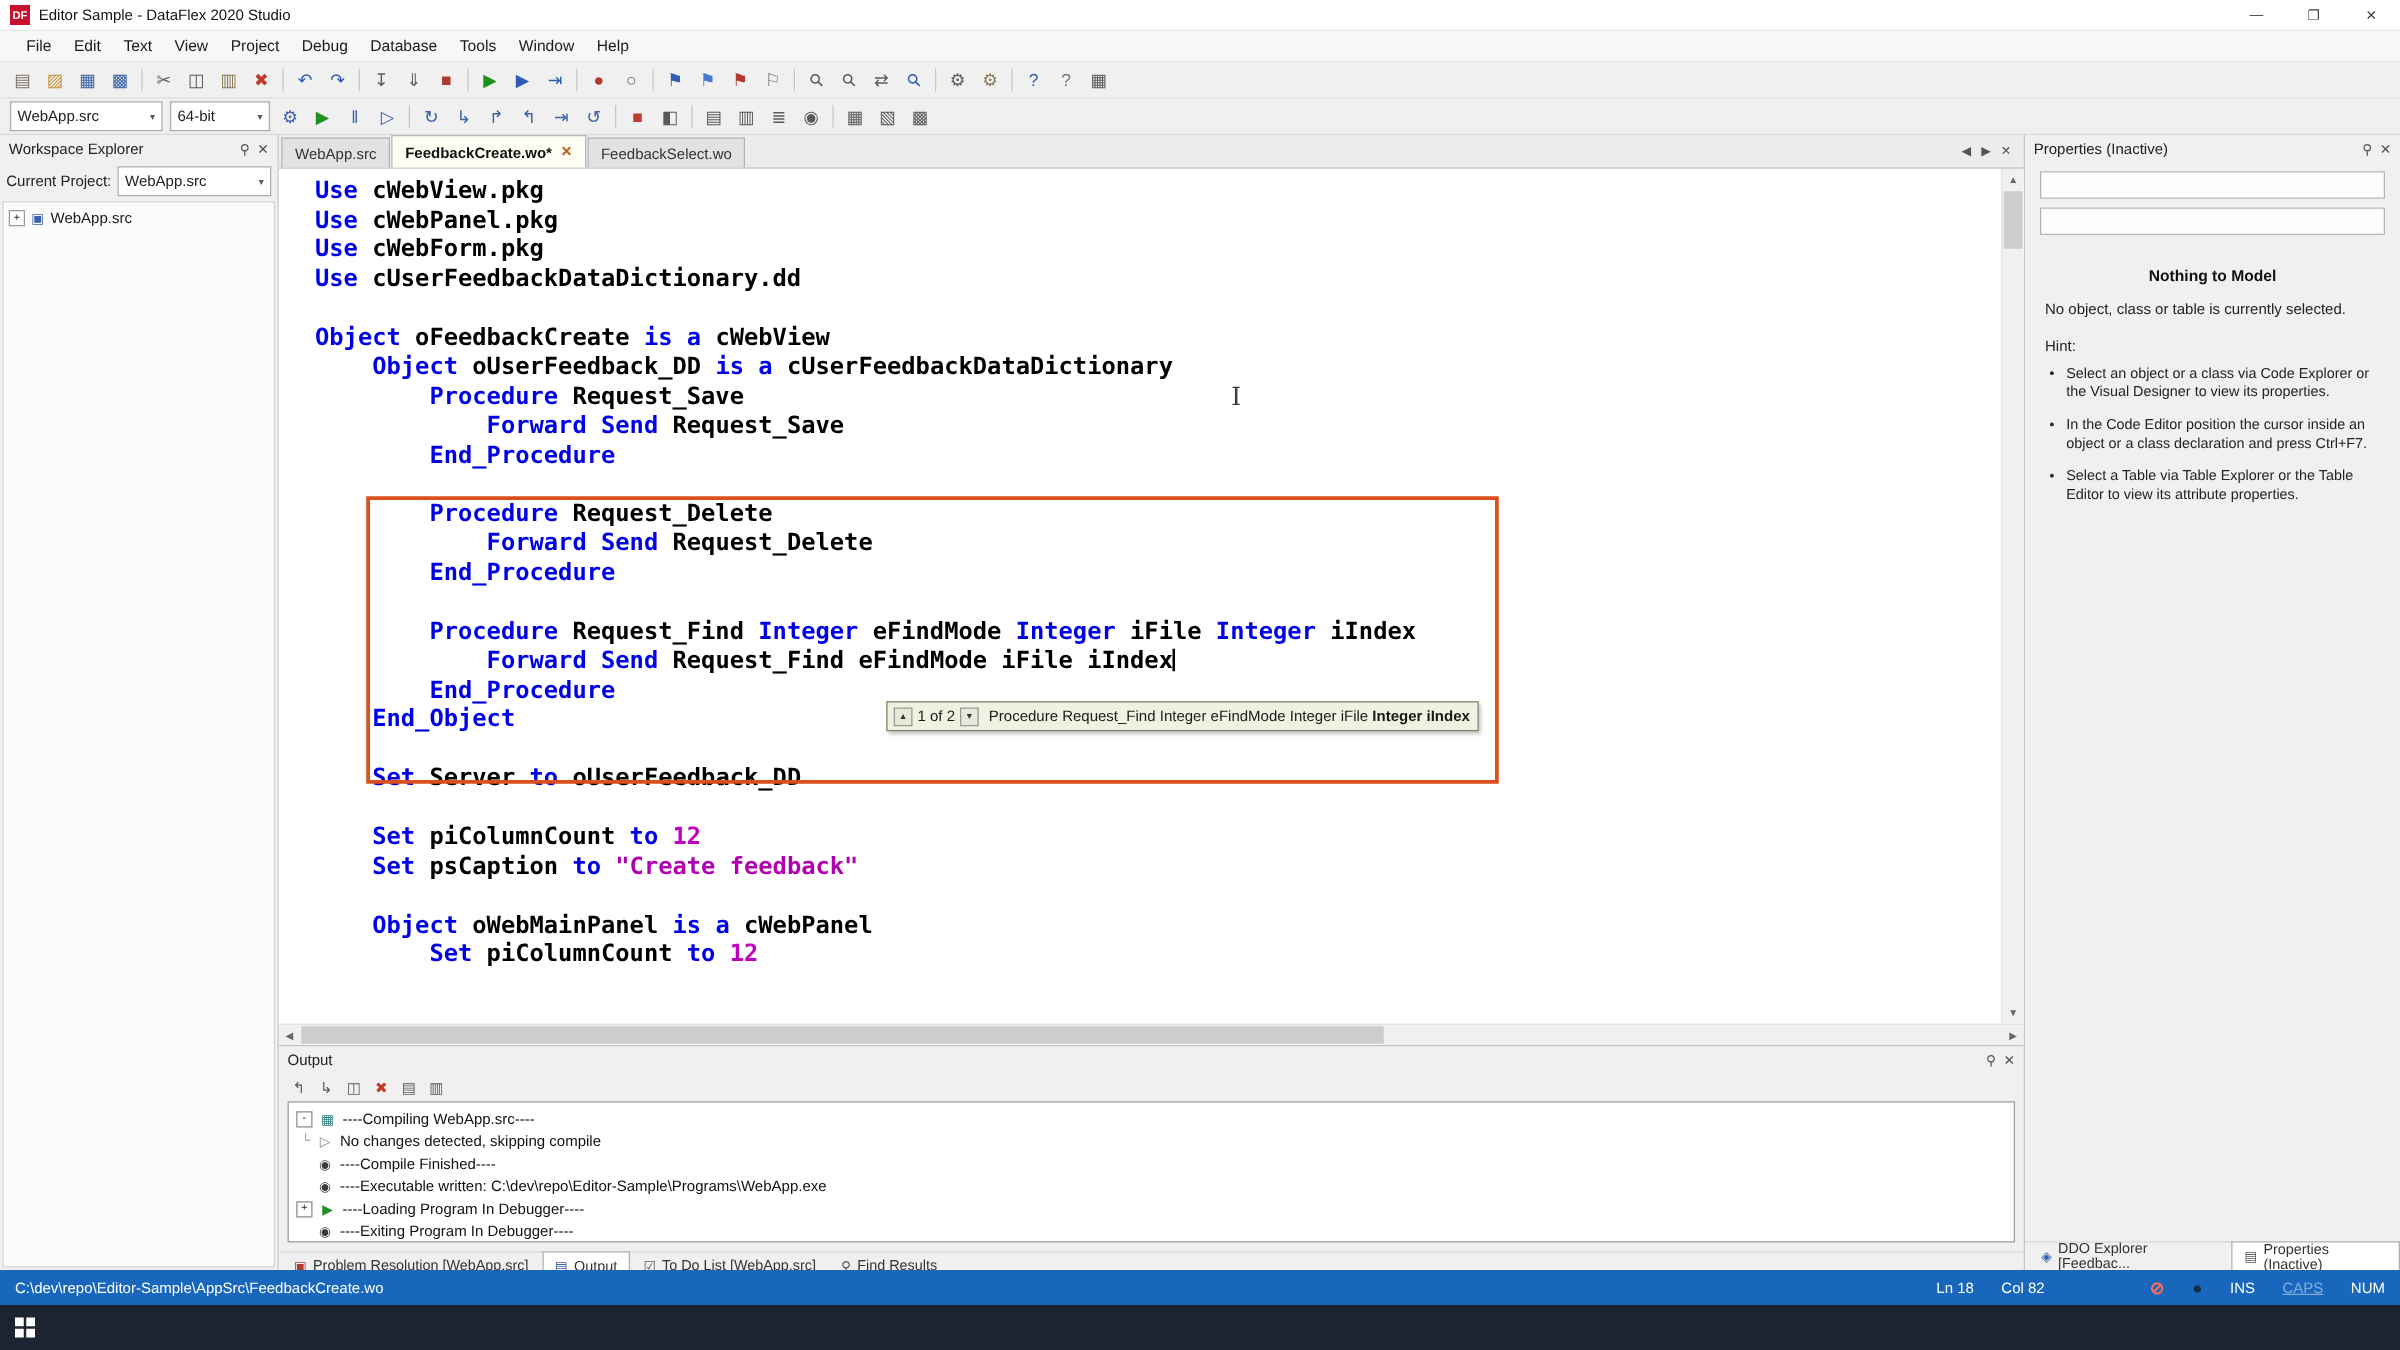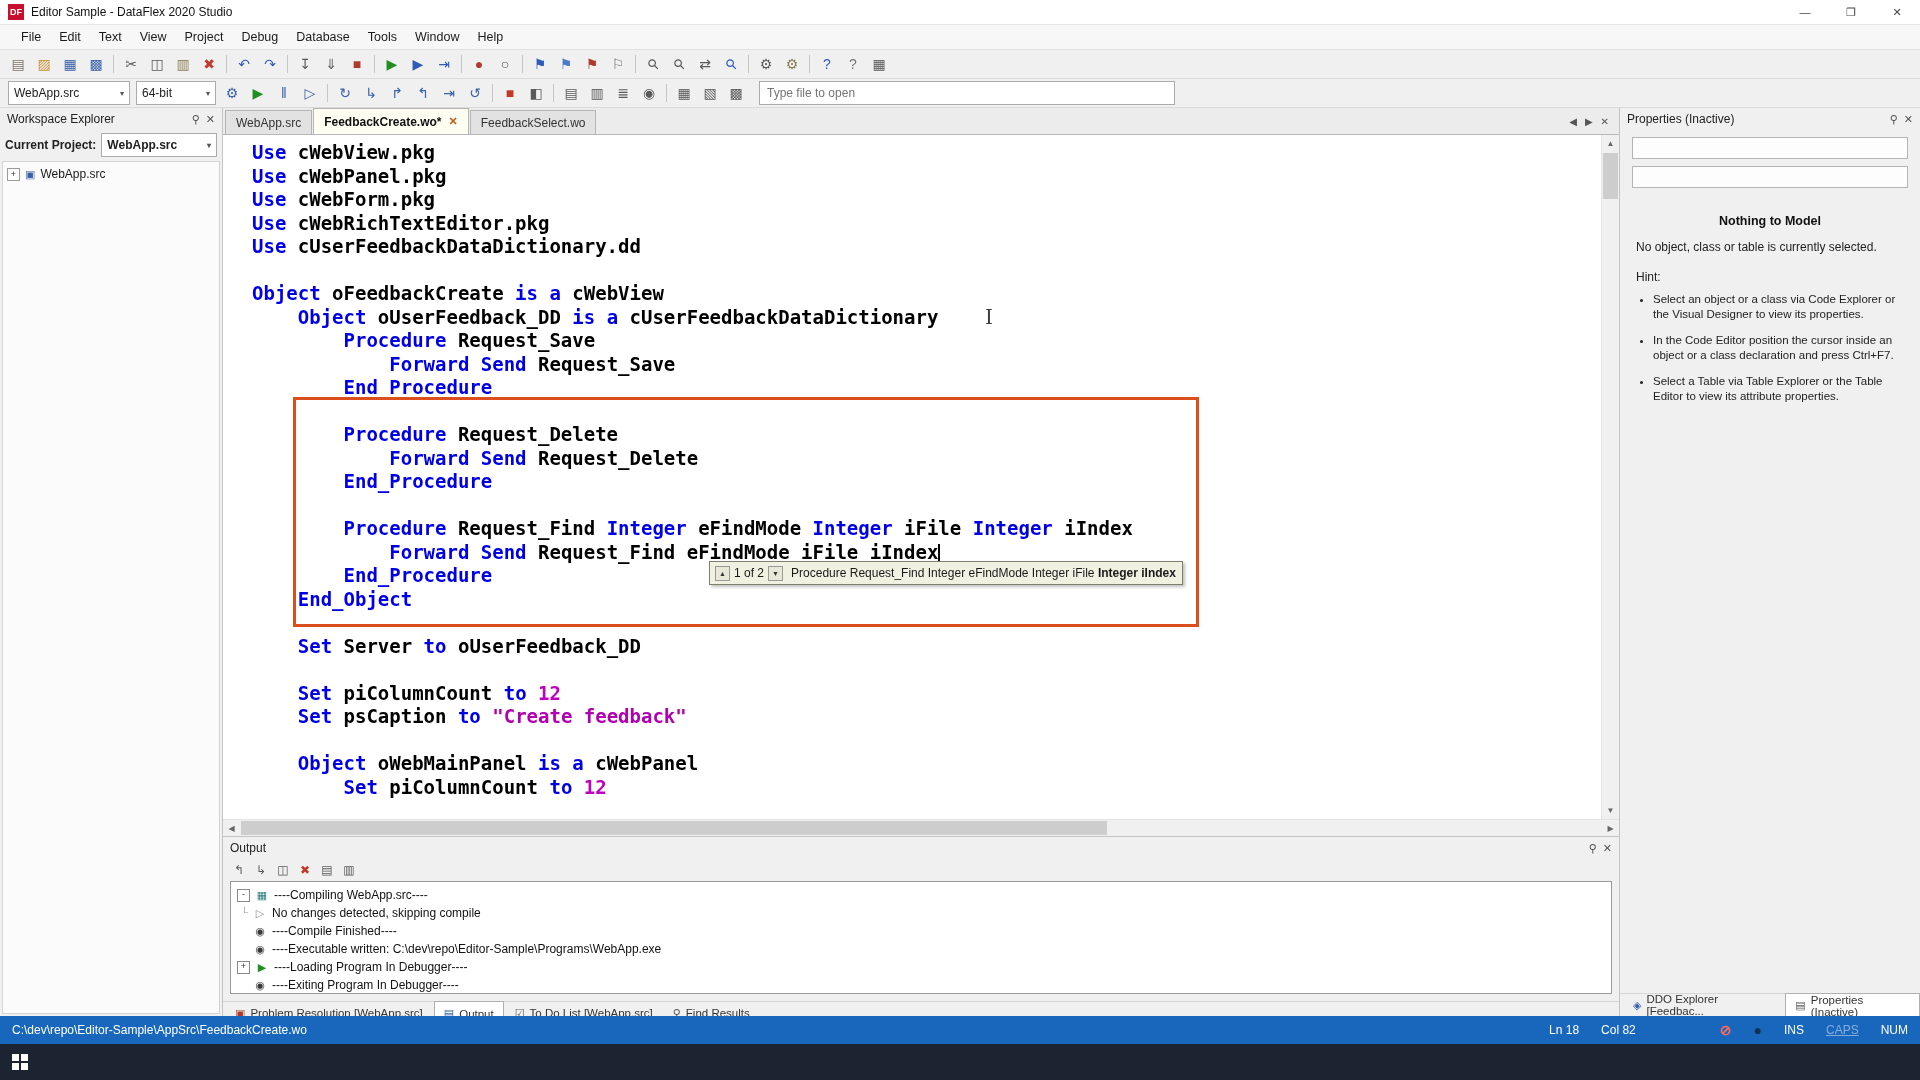--- a/index.html
+++ b/index.html
@@ -24,21 +24,21 @@
   .tb-sep{width:1px;height:18px;background:#c6c6c6;margin:0 4px;flex:none;}
   .combo{height:22px;background:#fff;border:1px solid #ababab;display:flex;align-items:center;font-size:12px;padding:0 5px;margin:0 3px;color:#222;flex:none;}
   .combo .arrow{margin-left:auto;font-size:8px;color:#555;padding-left:8px;}
   .open-file-input{height:22px;width:400px;border:1px solid #ababab;font-size:12px;padding:0 7px;color:#555;margin-left:10px;background:#fff;font-family:"Liberation Sans",sans-serif;}
 
   
   .main{flex:1;display:flex;min-height:0;}
   .left-panel{width:222px;background:#f0f0f0;border-right:1px solid #c4c4c4;display:flex;flex-direction:column;flex:none;}
   .panel-header{height:22px;display:flex;align-items:center;font-size:12px;padding:0 7px;color:#222;flex:none;}
   .hdr-icons{margin-left:auto;display:flex;gap:6px;font-size:11px;color:#555;align-items:center;}
-  .cp-row{display:flex;align-items:center;padding:3px 5px;font-size:12px;gap:5px;flex:none;color:#222;font-weight:bold;}
+  .cp-row{display:flex;align-items:center;padding:3px 5px;font-size:12px;gap:5px;flex:none;color:#222;}
   .cp-row .combo{flex:1;margin:0;}
   .tree{flex:1;background:#fbfbfb;border:1px solid #d4d4d4;margin:1px 2px 2px 2px;font-size:12px;padding:5px 4px;}
   .tree-item{display:flex;align-items:center;gap:5px;color:#1a1a1a;}
   .expander{width:11px;height:11px;border:1px solid #9a9a9a;display:flex;align-items:center;justify-content:center;font-size:9px;line-height:9px;color:#333;background:#fff;flex:none;}
   .tree-node-icon{color:#3a62a8;font-size:11px;}
 
   .center{flex:1;display:flex;flex-direction:column;min-width:0;}
   .tabbar{height:26px;background:#ececec;display:flex;align-items:flex-end;border-bottom:1px solid #b8b8b8;padding-left:2px;flex:none;}
   .tab{height:23px;padding:0 10px;display:flex;align-items:center;font-size:12px;background:#e2e2e2;border:1px solid #b5b5b5;border-bottom:none;margin-right:1px;color:#333;}
   .tab.active{background:#fdfdf2;font-weight:bold;color:#101010;height:25px;}
@@ -297,21 +297,20 @@
         <div class="tb-btn">
           <span style="color: rgb(90, 90, 90);">▦</span>
         </div>
         <div class="tb-btn">
           <span style="color: rgb(90, 90, 90);">▧</span>
         </div>
         <div class="tb-btn">
           <span style="color: rgb(90, 90, 90);">▩</span>
         </div>
       </div>
-    <input class="open-file-input" type="text" placeholder="Type file to open" style="">
   </div>
 
   <div class="main">
 
     <div class="left-panel">
       <div class="panel-header">
         <span>Workspace Explorer</span>
         <span class="hdr-icons">
           <span>⚲</span>
           <span>✕</span>
@@ -352,21 +351,20 @@
           <span>▶</span>
           <span>✕</span>
         </div>
       </div>
 
       <div class="editor">
         <div class="code" id="code">
             <div class="code-line"><span style="color: rgb(0, 0, 232);">Use </span><span style="color: rgb(0, 0, 0);">cWebView.pkg</span></div>
             <div class="code-line"><span style="color: rgb(0, 0, 232);">Use </span><span style="color: rgb(0, 0, 0);">cWebPanel.pkg</span></div>
             <div class="code-line"><span style="color: rgb(0, 0, 232);">Use </span><span style="color: rgb(0, 0, 0);">cWebForm.pkg</span></div>
-            <div class="code-line"><span style="color: rgb(0, 0, 232);">Use </span><span style="color: rgb(0, 0, 0);">cWebRichTextEditor.pkg</span></div>
             <div class="code-line"><span style="color: rgb(0, 0, 232);">Use </span><span style="color: rgb(0, 0, 0);">cUserFeedbackDataDictionary.dd</span></div>
             <div class="code-line"></div>
             <div class="code-line"><span style="color: rgb(0, 0, 232);">Object </span><span style="color: rgb(0, 0, 0);">oFeedbackCreate </span><span style="color: rgb(0, 0, 232);">is a </span><span style="color: rgb(0, 0, 0);">cWebView</span></div>
             <div class="code-line"><span style="color: rgb(0, 0, 0);">    </span><span style="color: rgb(0, 0, 232);">Object </span><span style="color: rgb(0, 0, 0);">oUserFeedback_DD </span><span style="color: rgb(0, 0, 232);">is a </span><span style="color: rgb(0, 0, 0);">cUserFeedbackDataDictionary</span></div>
             <div class="code-line"><span style="color: rgb(0, 0, 0);">        </span><span style="color: rgb(0, 0, 232);">Procedure </span><span style="color: rgb(0, 0, 0);">Request_Save</span></div>
             <div class="code-line"><span style="color: rgb(0, 0, 0);">            </span><span style="color: rgb(0, 0, 232);">Forward Send </span><span style="color: rgb(0, 0, 0);">Request_Save</span></div>
             <div class="code-line"><span style="color: rgb(0, 0, 0);">        </span><span style="color: rgb(0, 0, 232);">End_Procedure</span></div>
             <div class="code-line"></div>
             <div class="code-line"><span style="color: rgb(0, 0, 0);">        </span><span style="color: rgb(0, 0, 232);">Procedure </span><span style="color: rgb(0, 0, 0);">Request_Delete</span></div>
             <div class="code-line"><span style="color: rgb(0, 0, 0);">            </span><span style="color: rgb(0, 0, 232);">Forward Send </span><span style="color: rgb(0, 0, 0);">Request_Delete</span></div>

